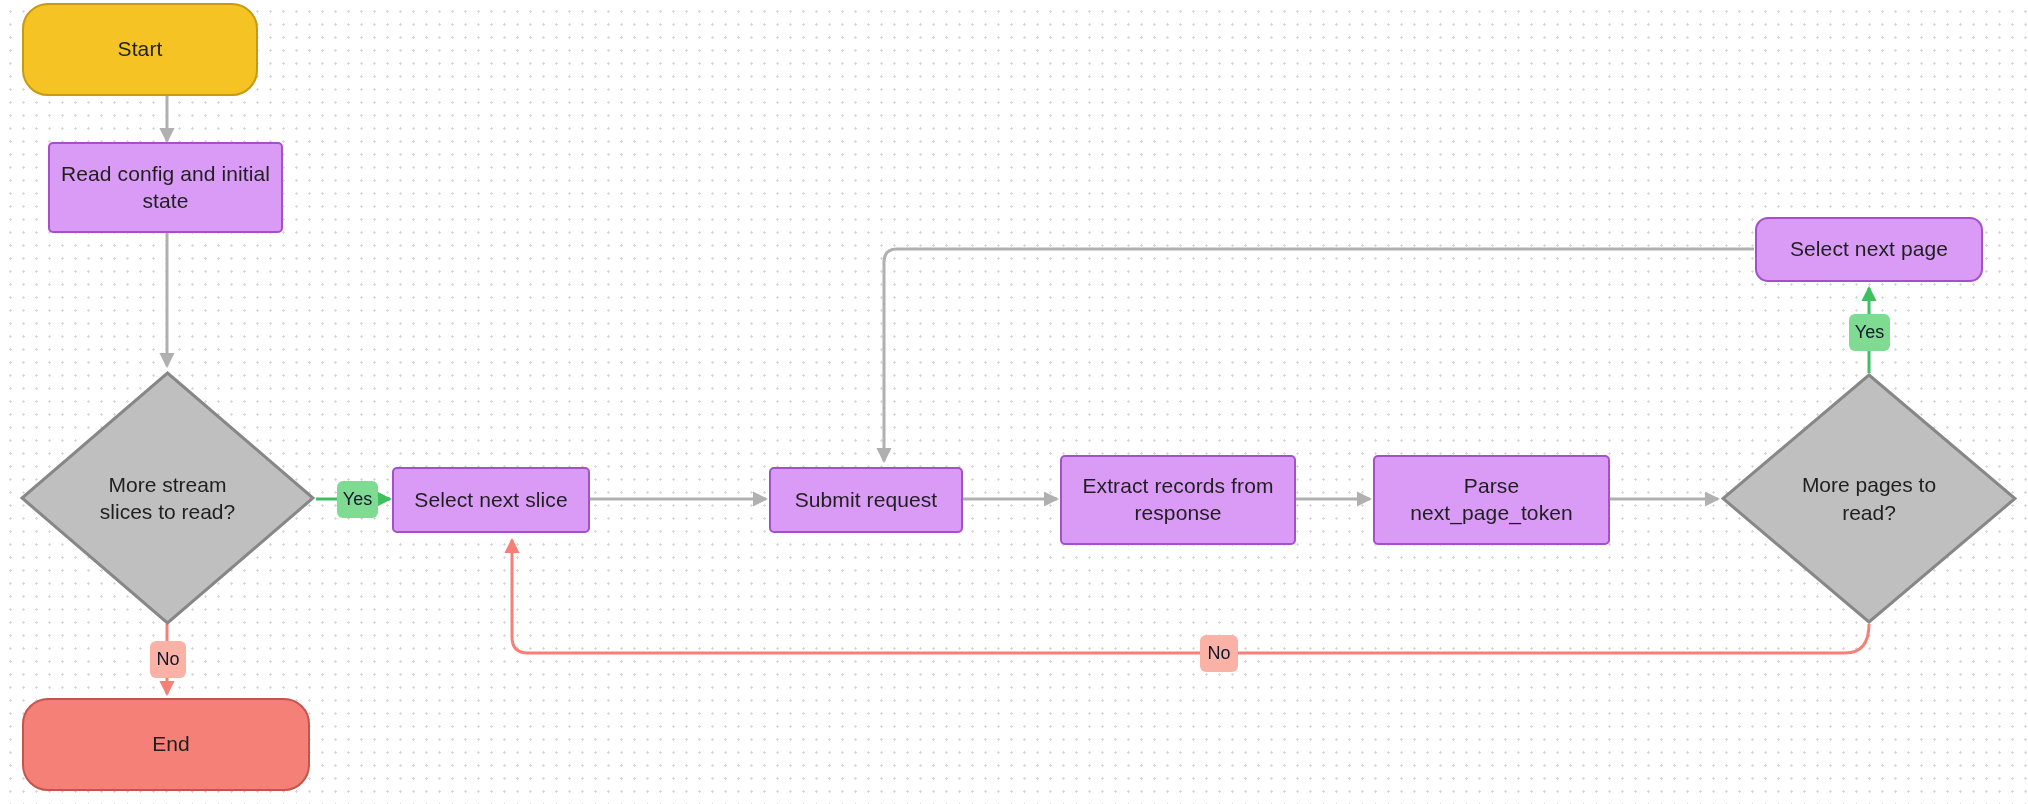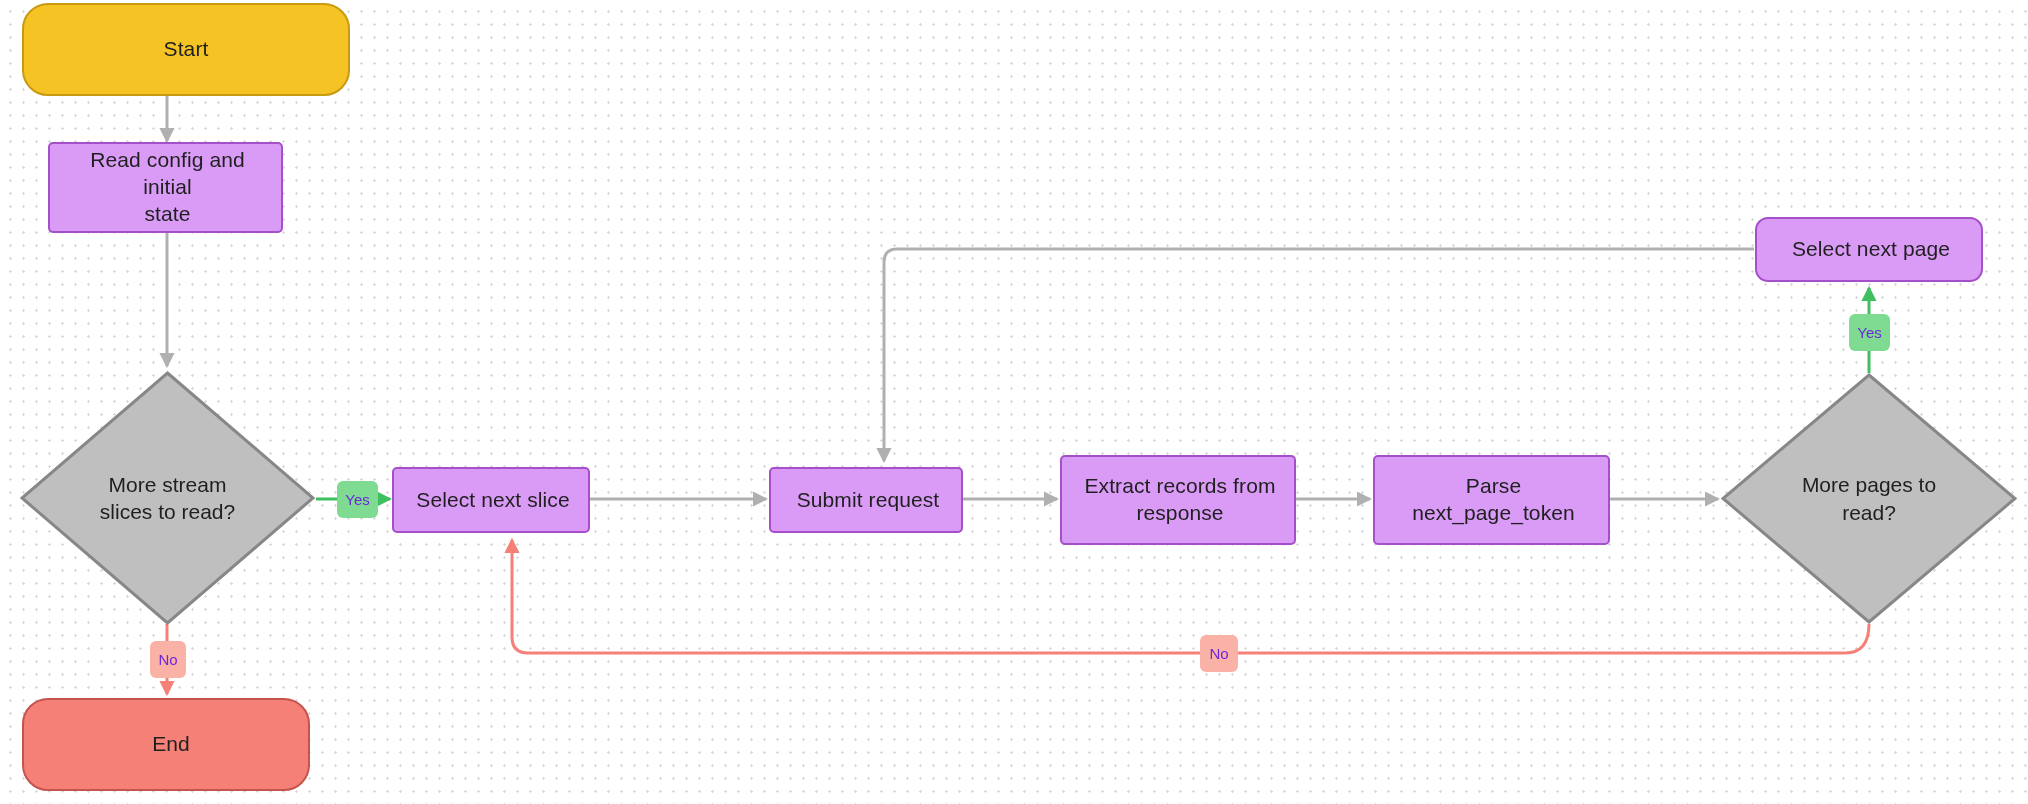--- a/index.html
+++ b/index.html
@@ -54,21 +54,20 @@
     background: #F6C324;
     border-color: #C79A12;
   }
   .node-end {
     background: #F58077;
     border-color: #C3554D;
   }
   .node-process-purple {
     background: #D99BF5;
     border-color: #A54FC9;
-    padding-left: 14px;
   }
   .node-decision {
     position: absolute;
     display: flex;
     align-items: center;
     justify-content: center;
   }
   .node-decision .diamond-shape {
     position: absolute;
     left: 0;
@@ -84,22 +83,22 @@
     font-size: 21px;
     line-height: 1.3;
     white-space: pre-line;
   }
   .edge-label {
     position: absolute;
     box-sizing: border-box;
     display: flex;
     align-items: center;
     justify-content: center;
-    font-size: 15px;
-    color: #6d28d9;
+    font-size: 18px;
+    color: #0f172a;
     border-radius: 6px;
     z-index: 5;
   }
   .label-yes { background: #7FDB92; }
   .label-no  { background: #FBB2A6; }
 </style>
 </head>
 <body>
 
 <div id="canvas">
@@ -133,21 +132,21 @@
 
     <path d="M 1610 499 L 1718 499" fill="none" stroke="#B0B0B0" stroke-width="3" marker-end="url(#arrow-gray)"></path>
 
     <path d="M 1869 373 L 1869 288" fill="none" stroke="#3FBF5F" stroke-width="3" marker-end="url(#arrow-green)"></path>
 
     <path d="M 1754 249 L 897 249 Q 884 249 884 262 L 884 461" fill="none" stroke="#B0B0B0" stroke-width="3" marker-end="url(#arrow-gray)"></path>
 
     <path d="M 1869 624 Q 1869 653 1845 653 L 528 653 Q 512 653 512 637 L 512 540" fill="none" stroke="#F58077" stroke-width="3" marker-end="url(#arrow-red)"></path>
   </svg>
 
-  <div class="node node-terminal node-start" style="left:22px; top:3px; width:328px; height:93px;">
+  <div class="node node-terminal node-start" style="left:22px; top:3px; width:236px; height:93px;">
     <span>Start</span>
   </div>
 
   <div class="node node-process node-process-purple" style="left:48px; top:142px; width:235px; height:91px;">
     <span>Read config and initial
 state</span>
   </div>
 
   <div class="node-decision" style="left:20px; top:371px; width:295px; height:254px;">
     <svg class="diamond-shape" viewBox="0 0 295 254" preserveAspectRatio="none">

